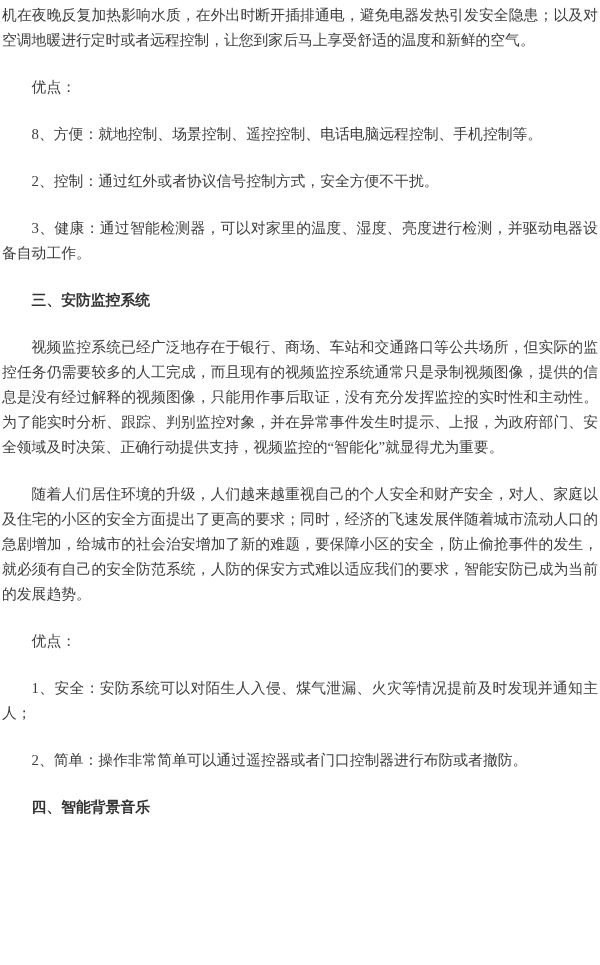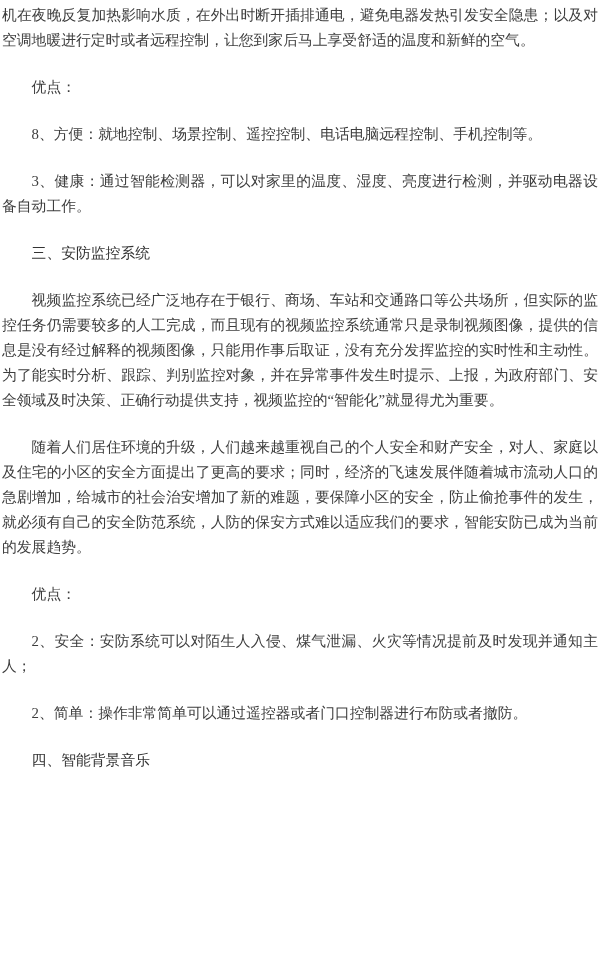--- a/index.html
+++ b/index.html
@@ -27,48 +27,49 @@
     word-break: break-all;
   }
   .para.continuation {
     text-indent: 0;
   }
   .heading {
     font-size: 14.8px;
     line-height: 25px;
     margin: 0 0 22px 0;
     color: #333333;
-    font-weight: 400;
+    font-weight: 700;
     text-indent: 2em;
     word-break: break-all;
   }
 </style>
 </head>
 <body>
 
 <div class="page">
 
   <p class="para continuation">机在夜晚反复加热影响水质，在外出时断开插排通电，避免电器发热引发安全隐患；以及对空调地暖进行定时或者远程控制，让您到家后马上享受舒适的温度和新鲜的空气。</p>
 
   <p class="para">优点：</p>
 
   <p class="para">8、方便：就地控制、场景控制、遥控控制、电话电脑远程控制、手机控制等。</p>
 
+  <p class="para">2、控制：通过红外或者协议信号控制方式，安全方便不干扰。</p>
 
   <p class="para">3、健康：通过智能检测器，可以对家里的温度、湿度、亮度进行检测，并驱动电器设备自动工作。</p>
 
 
   <h3 class="heading">三、安防监控系统</h3>
 
   <p class="para">视频监控系统已经广泛地存在于银行、商场、车站和交通路口等公共场所，但实际的监控任务仍需要较多的人工完成，而且现有的视频监控系统通常只是录制视频图像，提供的信息是没有经过解释的视频图像，只能用作事后取证，没有充分发挥监控的实时性和主动性。为了能实时分析、跟踪、判别监控对象，并在异常事件发生时提示、上报，为政府部门、安全领域及时决策、正确行动提供支持，视频监控的“智能化”就显得尤为重要。</p>
 
   <p class="para">随着人们居住环境的升级，人们越来越重视自己的个人安全和财产安全，对人、家庭以及住宅的小区的安全方面提出了更高的要求；同时，经济的飞速发展伴随着城市流动人口的急剧增加，给城市的社会治安增加了新的难题，要保障小区的安全，防止偷抢事件的发生，就必须有自己的安全防范系统，人防的保安方式难以适应我们的要求，智能安防已成为当前的发展趋势。</p>
 
   <p class="para">优点：</p>
 
-  <p class="para">2、安全：安防系统可以对陌生人入侵、煤气泄漏、火灾等情况提前及时发现并通知主人；</p>
+  <p class="para">1、安全：安防系统可以对陌生人入侵、煤气泄漏、火灾等情况提前及时发现并通知主人；</p>
 
   <p class="para">2、简单：操作非常简单可以通过遥控器或者门口控制器进行布防或者撤防。</p>
 
 
   <h3 class="heading">四、智能背景音乐</h3>
 
 </div>
 
 </body></html>

